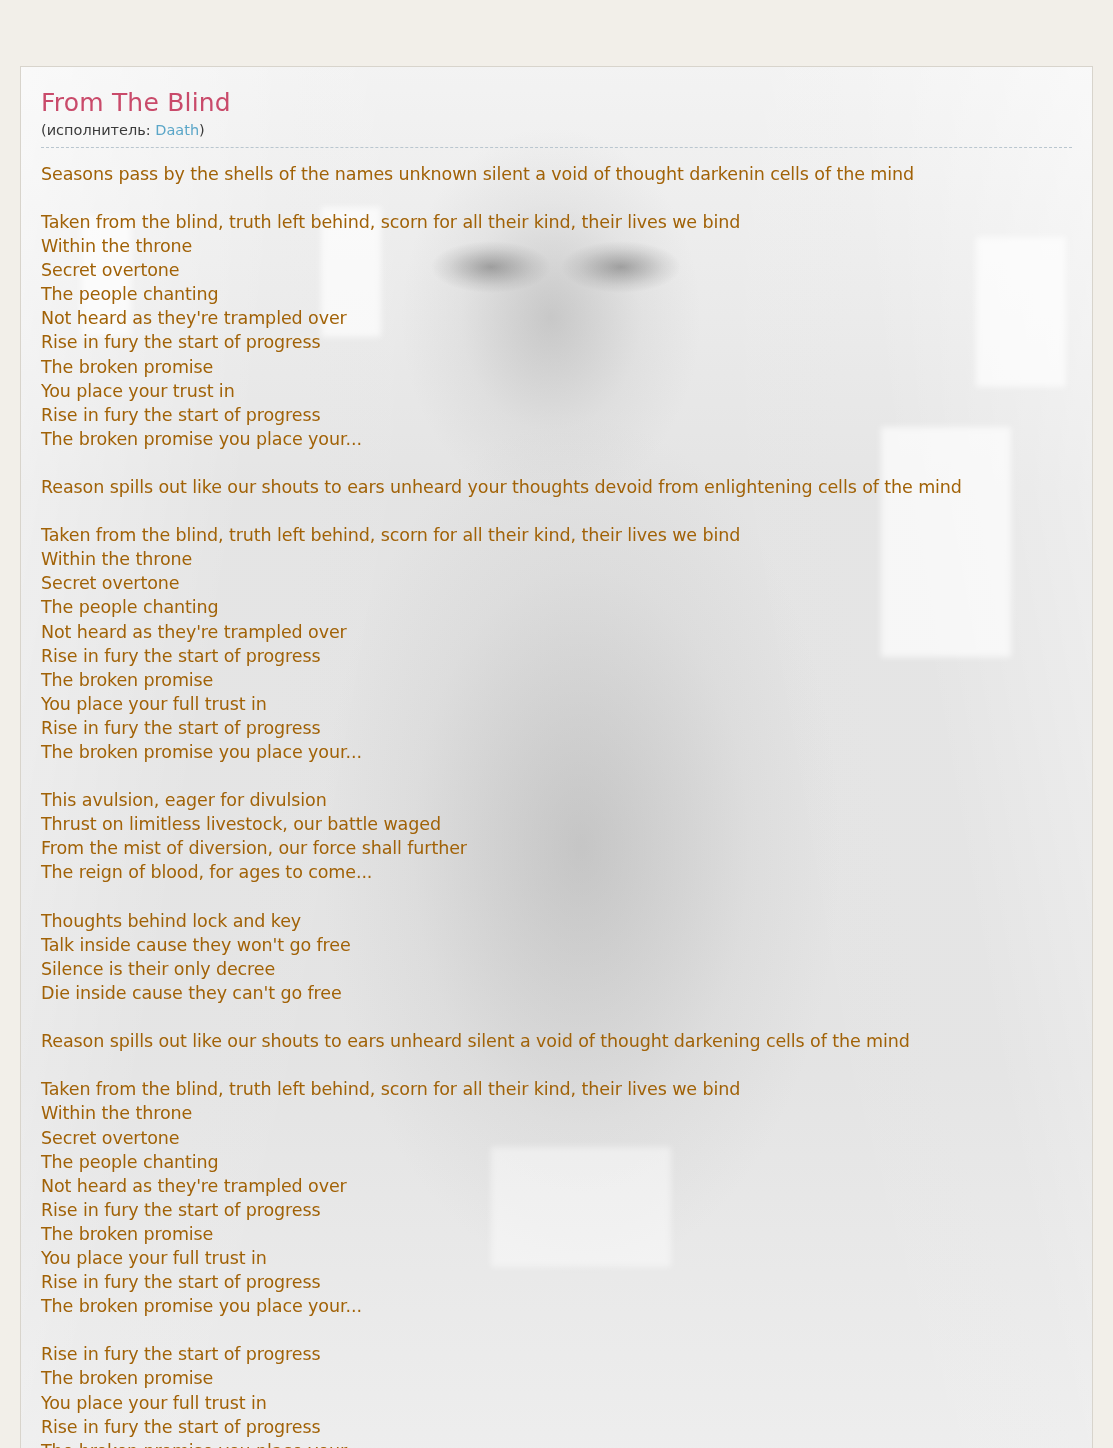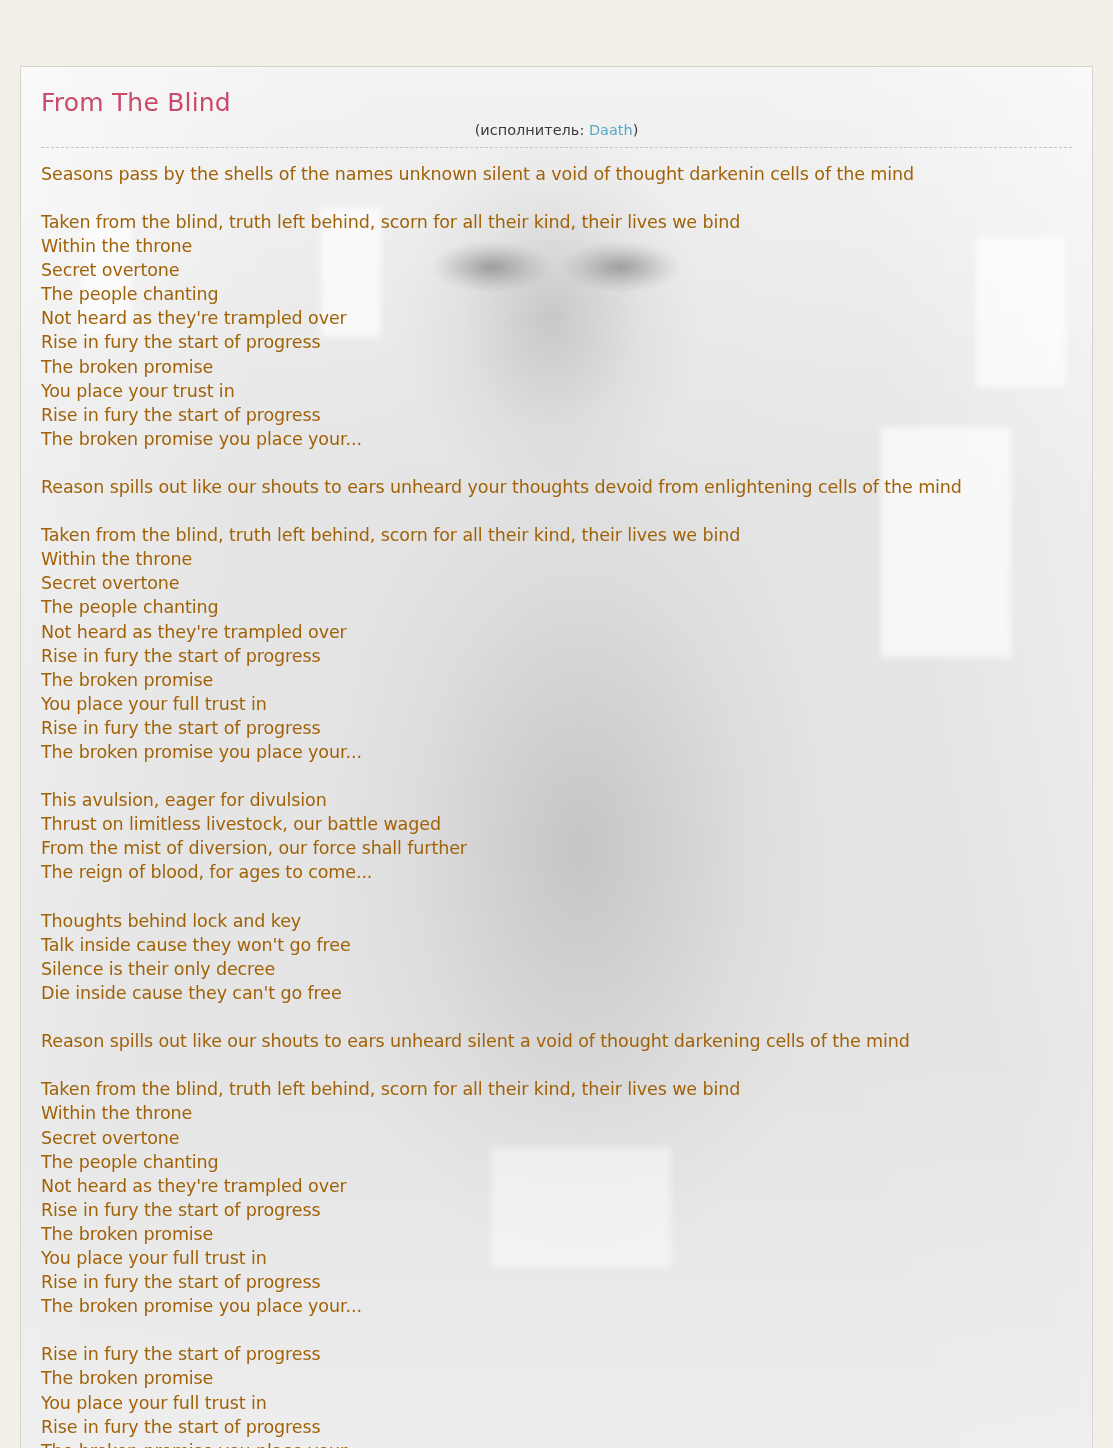--- a/index.html
+++ b/index.html
@@ -62,21 +62,20 @@
     margin: 0 0 4px 0;
     line-height: 1.15;
     letter-spacing: 0.2px;
   }
   .artist-line {
     font-size: 14.5px;
     color: #3a3a3a;
     margin: 0;
     padding-bottom: 9px;
     border-bottom: 1px dashed #b9c6cf;
-    text-align: center;
   }
   .artist-link {
     color: #5aa6c8;
     text-decoration: none;
   }
   .lyrics {
     margin: 14px 0 0 0;
     font-size: 17.5px;
     line-height: 24.1px;
     color: #a16207;

